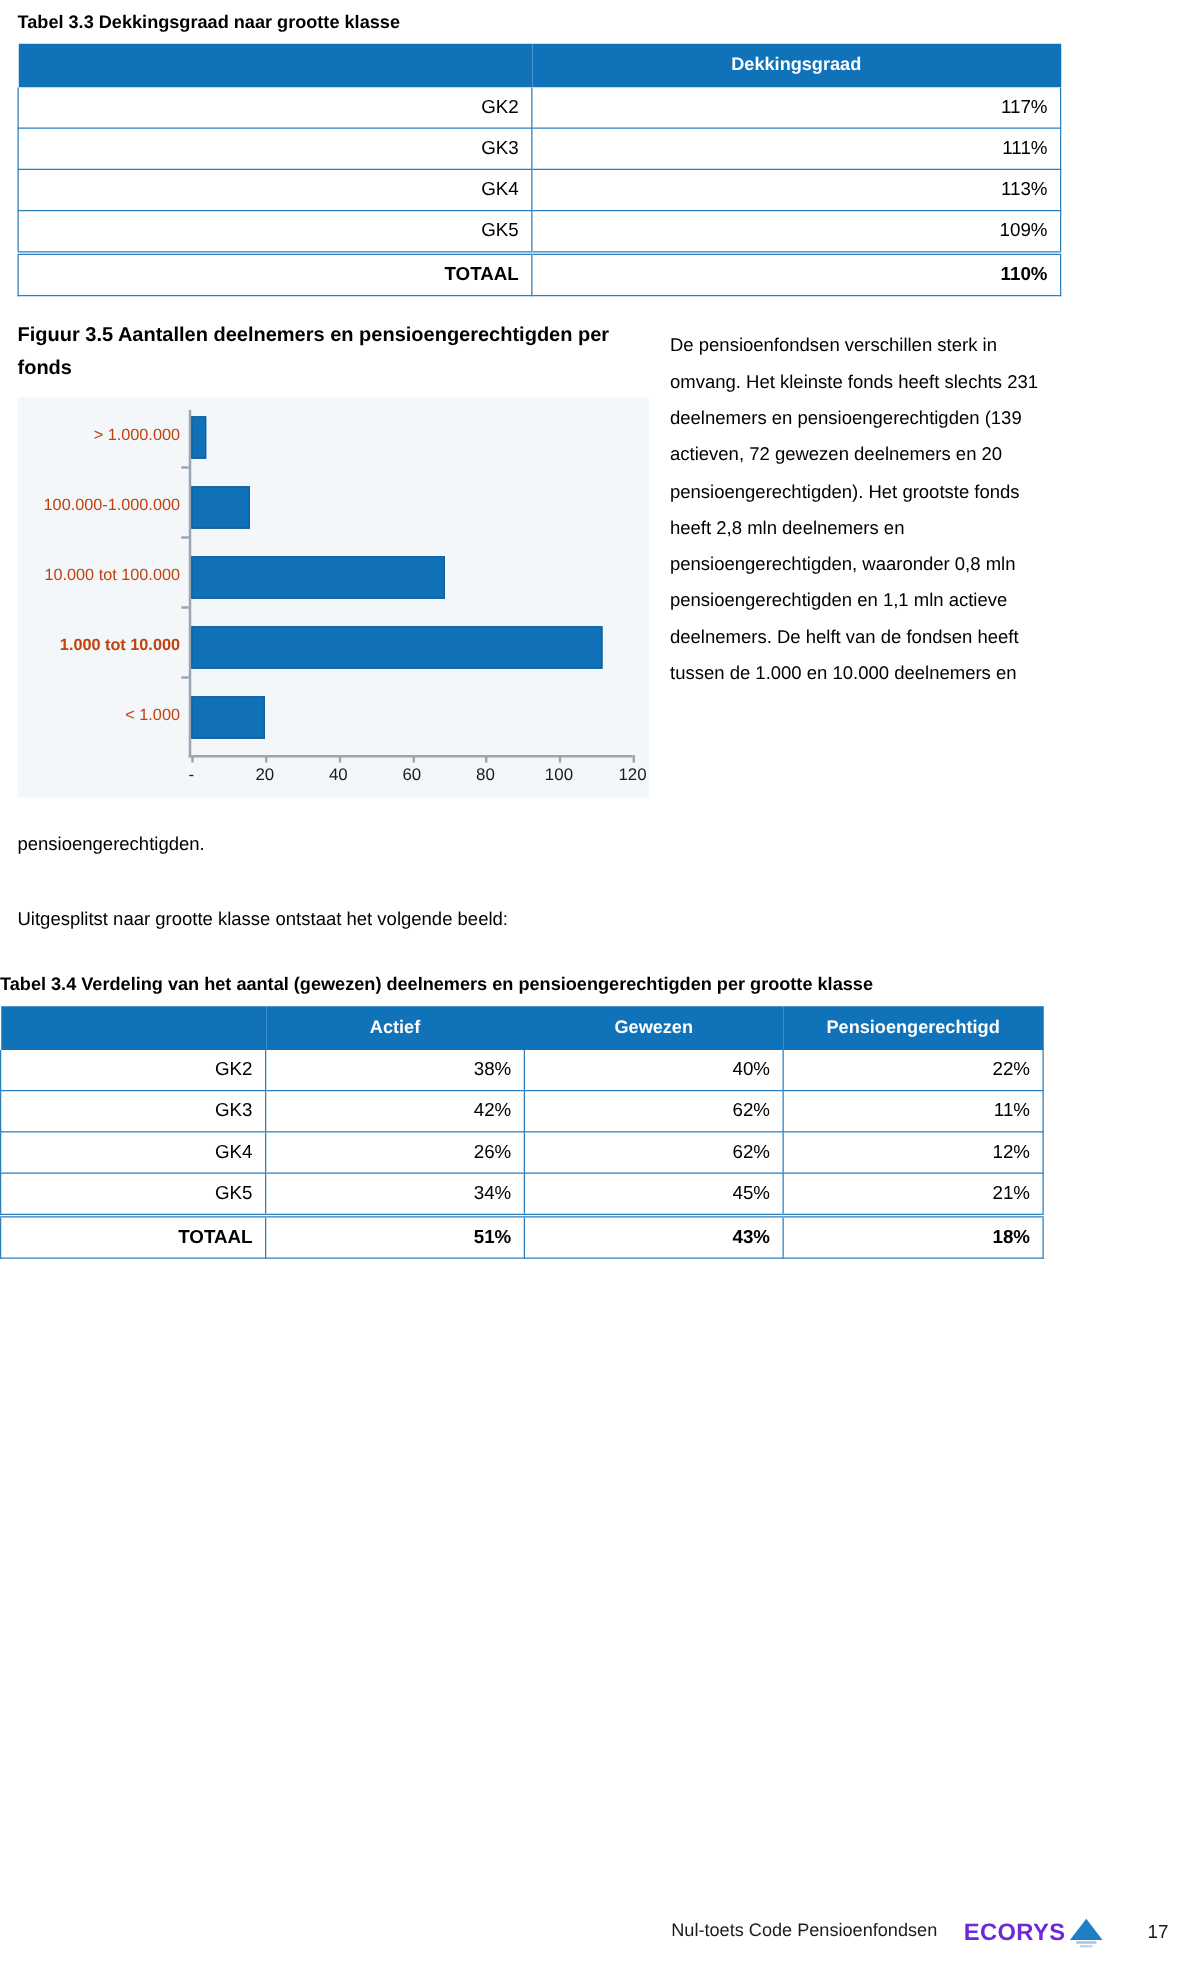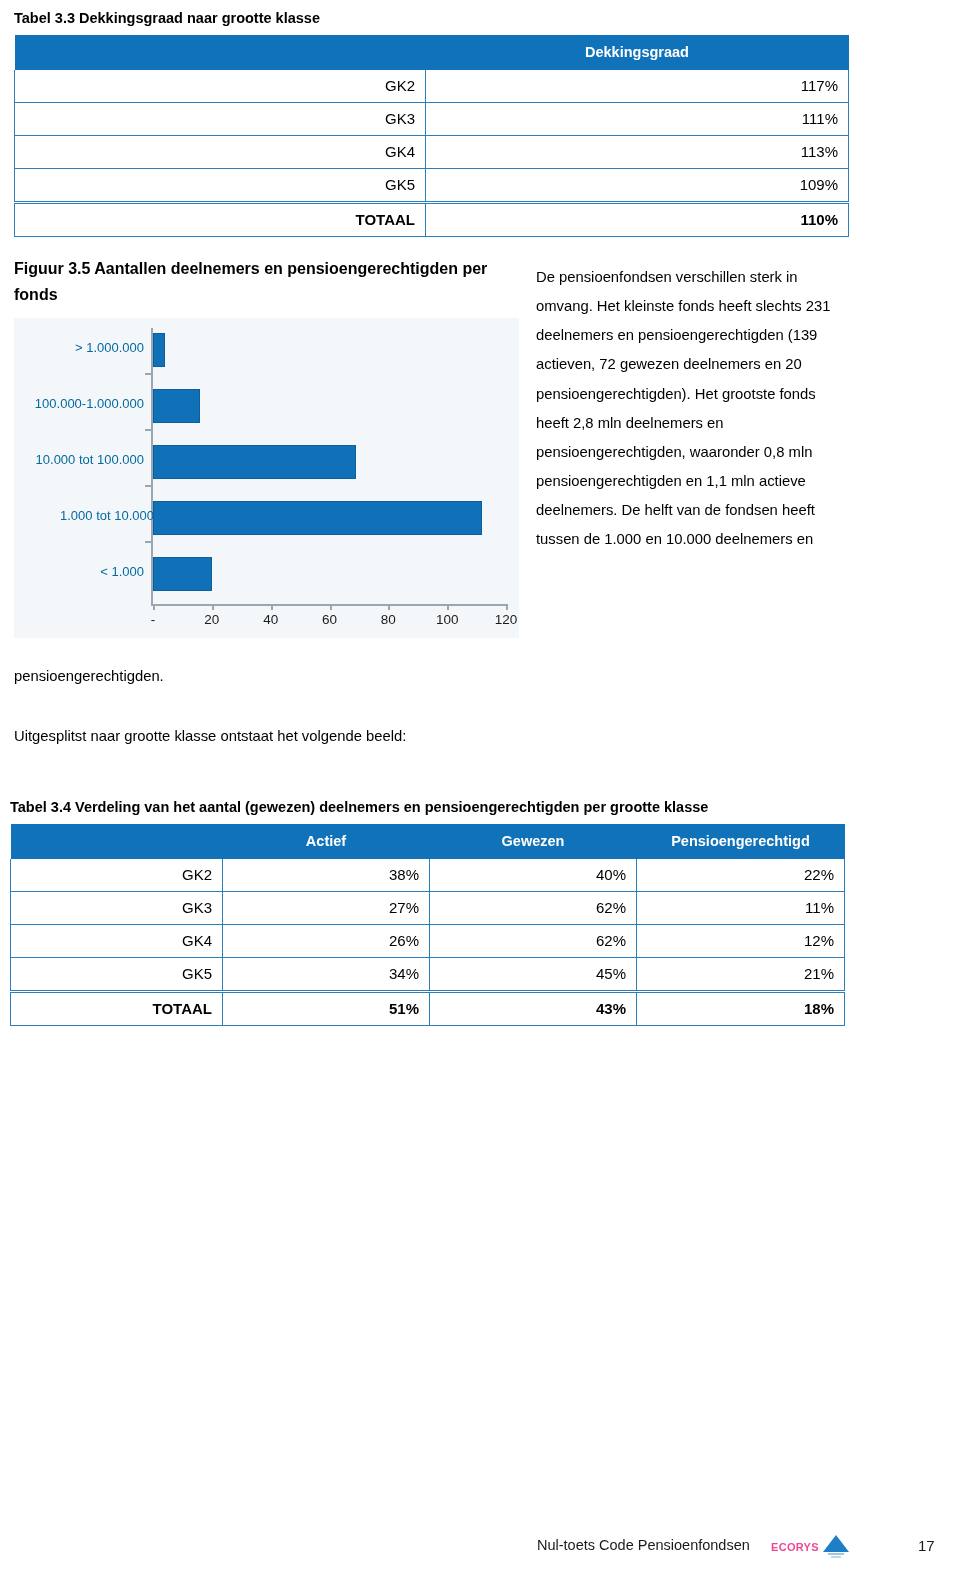--- a/index.html
+++ b/index.html
@@ -92,21 +92,21 @@
   }
   .bar {
     height: 100%;
     background: #1070b8;
     border: 1px solid #0d5e99;
   }
   .cat-label {
     position: absolute;
     right: 510px; 
     font-size: 13px;
-    color: #0369a1;
+    color: #c2410c;
     white-space: nowrap;
     text-align: right;
   }
   .ytick {
     position: absolute;
     left: 131px;
     width: 6px; height: 2px;
     background: #9aa7b3;
   }
   .xtick {
@@ -143,21 +143,21 @@
     line-height: 1.97;
   }
   #para-split {
     position: absolute;
     left: 14px; top: 722px;
     font-size: 14.8px;
     line-height: 1.97;
   }
 
   
-  #tbl34-wrap { position: absolute; left: 10px; top: 778px; width: 834px; margin-top: 19px; }
+  #tbl34-wrap { position: absolute; left: 0; top: 778px; width: 834px; }
   #tbl34-wrap .caption { margin-bottom: 6px; }
   #tbl34 col.c1 { width: 212px; }
   #tbl34 col.c2 { width: 207px; }
   #tbl34 col.c3 { width: 207px; }
   #tbl34 col.c4 { width: 208px; }
 
   
   #footer {
     position: absolute;
     left: 0; top: 1532px;
@@ -172,24 +172,24 @@
     white-space: nowrap;
   }
   #footer .logo {
     position: absolute;
     left: 771px; top: 2px;
     display: flex;
     align-items: center;
     gap: 4px;
   }
   #footer .logo .word {
-    font-size: 11px;
+    font-size: 19px;
     font-weight: bold;
     letter-spacing: 0.3px;
-    color: #ec4899;
+    color: #6d28d9;
   }
   .tri-wrap { position: relative; width: 26px; height: 26px; }
   .tri {
     position: absolute; left: 0; top: 1px;
     width: 0; height: 0;
     border-left: 13px solid transparent;
     border-right: 13px solid transparent;
     border-bottom: 17px solid #1f7fc4;
   }
   .tri-l1 {
@@ -253,21 +253,21 @@
   <div id="fig35">
     <div class="caption">Figuur 3.5 Aantallen deelnemers en pensioengerechtigden per fonds</div>
 
     <div class="chart-box">
       <div class="axis-line"></div>
       <div class="axis-base"></div>
 
       <div class="cat-label" style="left:0; width:130px; top:22px;">&gt; 1.000.000</div>
       <div class="cat-label" style="left:0; width:130px; top:78px;">100.000-1.000.000</div>
       <div class="cat-label" style="left:0; width:130px; top:134px;">10.000 tot 100.000</div>
-      <div class="cat-label" style="left:10px; width:130px; top:190px;">1.000 tot 10.000</div>
+      <div class="cat-label" style="left:0; width:130px; top:190px;font-weight:bold;">1.000 tot 10.000</div>
       <div class="cat-label" style="left:0; width:130px; top:246px;">&lt; 1.000</div>
 
       <div class="ytick" style="top:55px;"></div>
       <div class="ytick" style="top:111px;"></div>
       <div class="ytick" style="top:167px;"></div>
       <div class="ytick" style="top:223px;"></div>
 
       <div class="bar-row" id="bar0" style="left: 139px; top: 15px; width: 11.7667px;">
           <div class="bar"></div>
         </div>
@@ -326,21 +326,21 @@
       </thead>
       <tbody>
         <tr>
           <td class="label">GK2</td>
           <td class="num">38%</td>
           <td class="num">40%</td>
           <td class="num">22%</td>
         </tr>
         <tr>
           <td class="label">GK3</td>
-          <td class="num">27%</td>
+          <td class="num">42%</td>
           <td class="num">62%</td>
           <td class="num">11%</td>
         </tr>
         <tr>
           <td class="label">GK4</td>
           <td class="num">26%</td>
           <td class="num">62%</td>
           <td class="num">12%</td>
         </tr>
         <tr>

